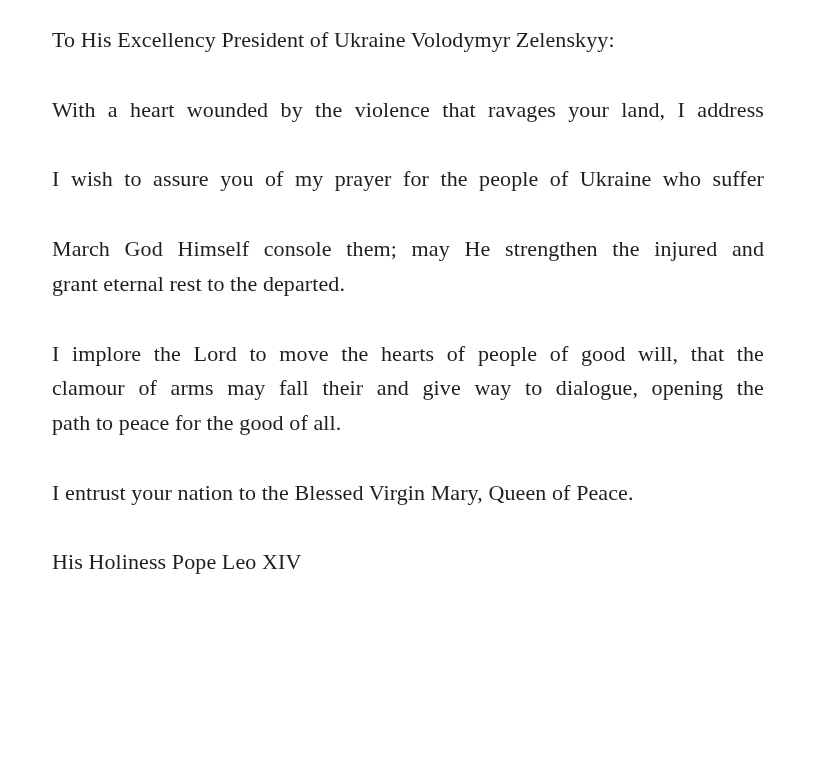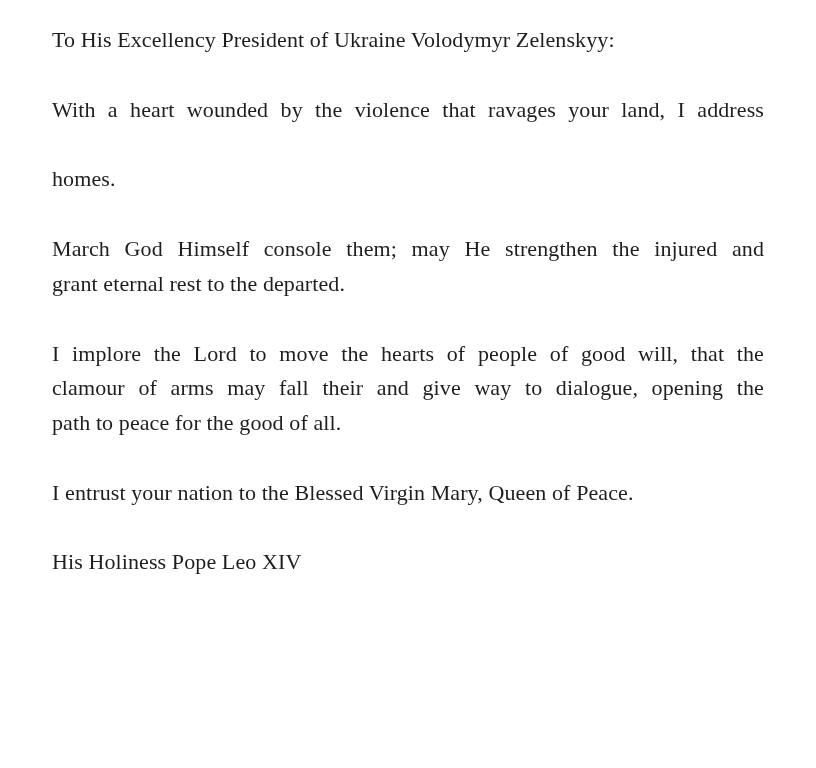--- a/index.html
+++ b/index.html
@@ -43,21 +43,21 @@
 
   <div class="para">
     <div class="line">To His Excellency President of Ukraine Volodymyr Zelenskyy:</div>
   </div>
 
   <div class="para">
     <div class="line just">With a heart wounded by the violence that ravages your land, I address</div>
   </div>
 
   <div class="para">
-    <div class="line">homes.</div>
+    <div class="line just">I wish to assure you of my prayer for the people of Ukraine who suffer</div>
   </div>
 
   <div class="para">
     <div class="line just">March God Himself console them; may He strengthen the injured and</div>
     <div class="line">grant eternal rest to the departed.</div>
   </div>
 
   <div class="para">
     <div class="line just">I implore the Lord to move the hearts of people of good will, that the</div>
     <div class="line just">clamour of arms may fall their and give way to dialogue, opening the</div>

